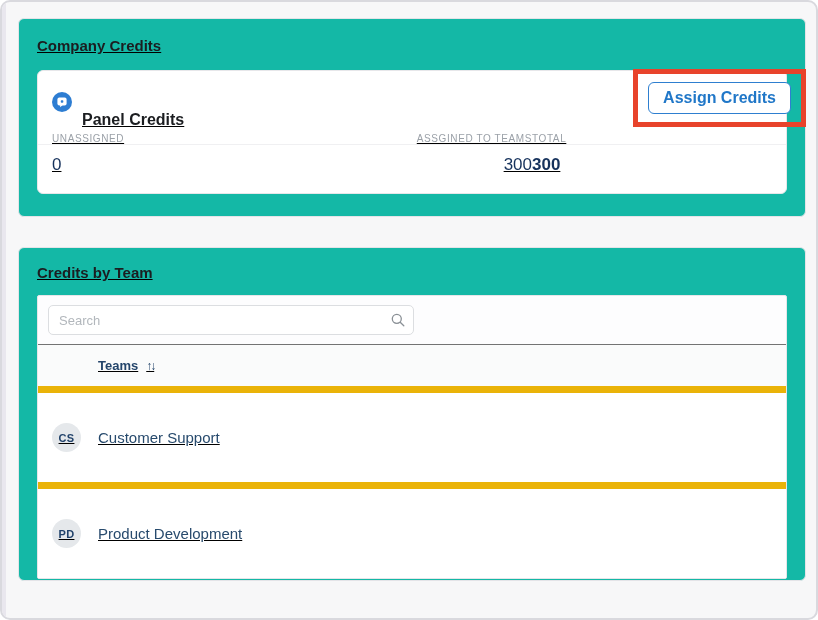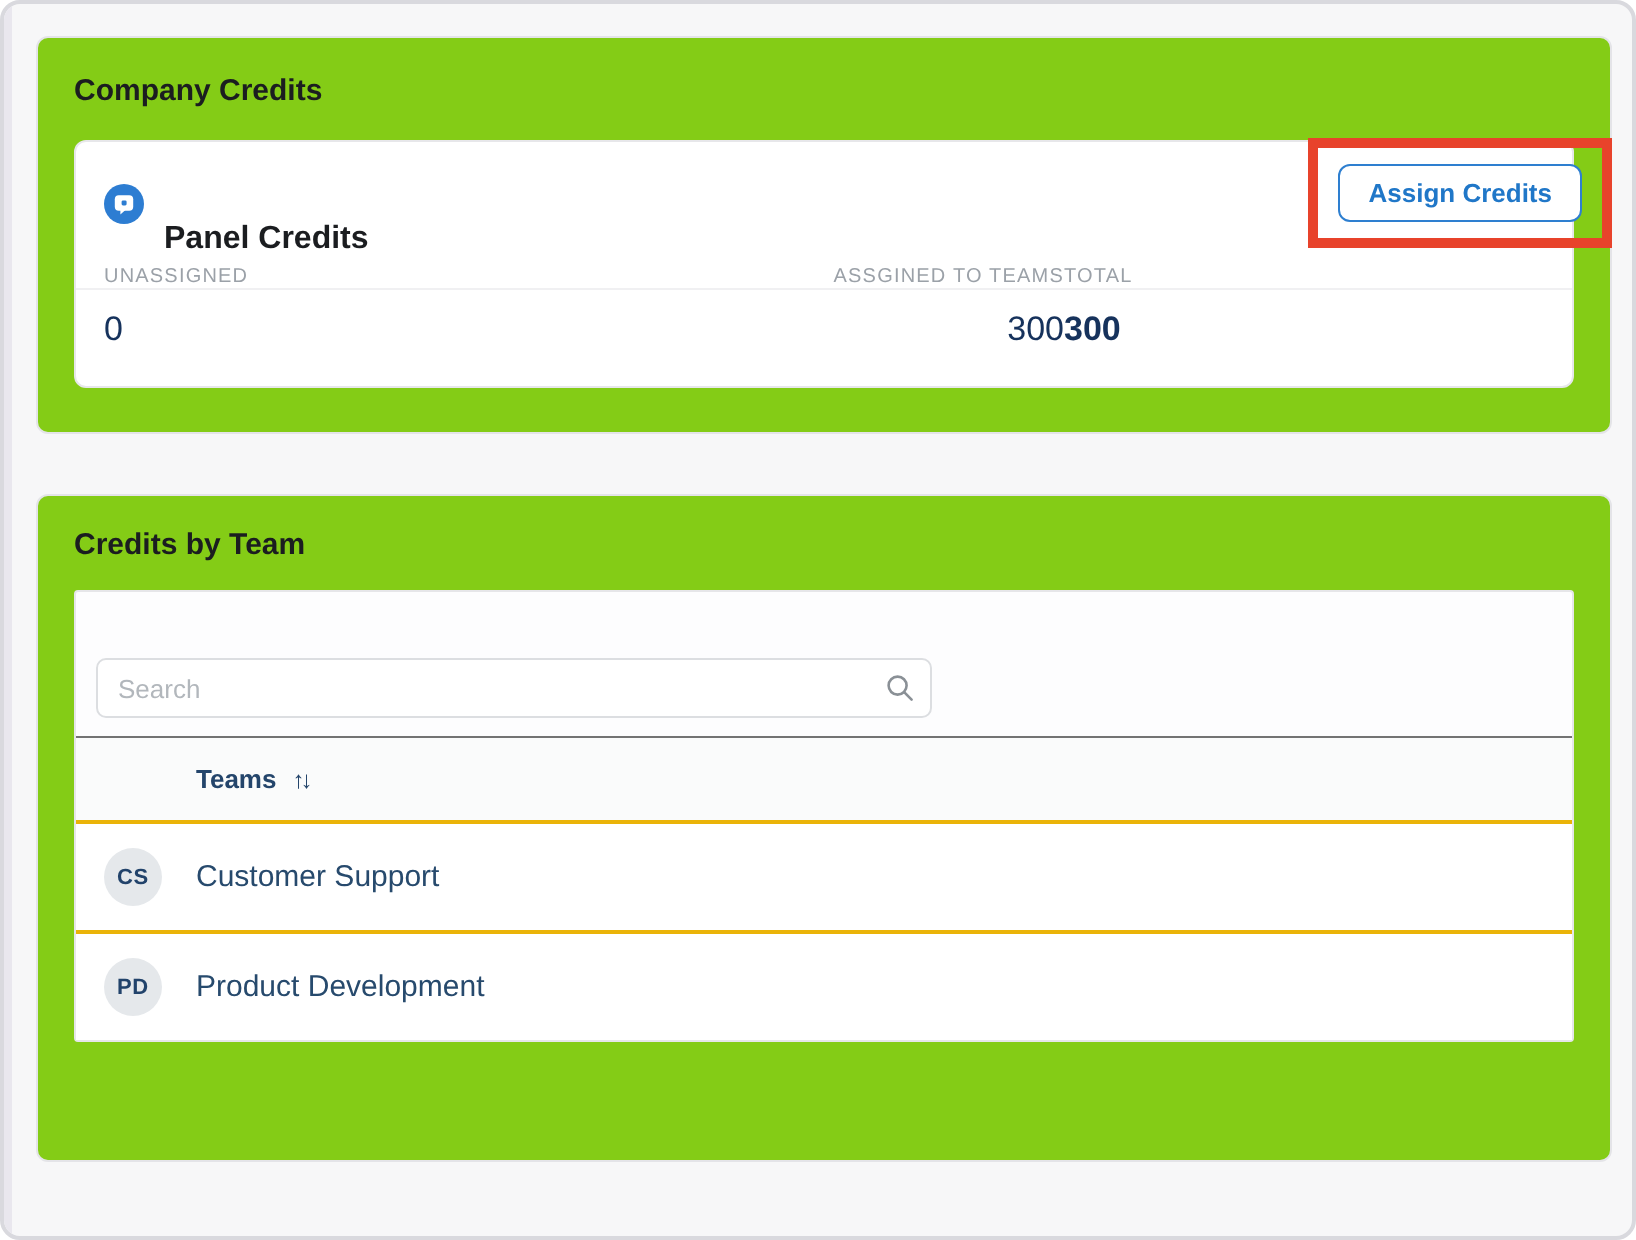--- a/index.html
+++ b/index.html
@@ -20,23 +20,24 @@
     background:#e9e7ee;
   }
   .content { padding:16px 10px 0 16px; }
 
   .page-title {
     font-size:15px; font-weight:bold; color:#1b1d20;
     margin:6px 0 16px 2px;
   }
 
   .card {
-    background:#84cc16;
+    background:#14b8a6;
     border:1px solid #e4e4e8;
     border-radius:6px;
+    text-decoration:underline;
   }
   .card.company { padding:18px 18px 22px; }
   .card.team    { margin-top:30px; padding:16px 18px 18px; height:334px; }
 
   .card-heading { font-size:15px; font-weight:bold; color:#1b1d20; }
 
   
   .panel-box {
     position:relative;
     margin-top:16px;
@@ -57,21 +58,21 @@
     padding:8px 10px;
     background:transparent;
   }
   .assign-btn {
     display:block;
     border:1.5px solid #2e7fd0;
     color:#2077c8;
     background:#ffffff;
     border-radius:6px;
     font-family:"Liberation Sans", sans-serif;
-    font-weight:bold; font-size:13px;
+    font-weight:bold; font-size:16px;
     padding:6px 14px;
     cursor:pointer;
     white-space:nowrap;
   }
 
   .labels-row {
     display:flex;
     padding:14px 14px 0;
     border-bottom:1px solid #f0f0f2;
   }
@@ -87,21 +88,21 @@
   .stat-value.bold { font-weight:bold; }
 
   
   .table {
     margin-top:14px;
     border:1px solid #e6e6e9;
     border-radius:2px;
     background:#fdfdfe;
   }
   .search-row { padding:9px 10px; }
-  .search-wrap { position:relative; width:418px;margin-top:24px; }
+  .search-wrap { position:relative; width:366px; }
   .search-input {
     width:100%; height:30px;
     border:1px solid #dcdee1; border-radius:5px;
     background:#fff;
     padding:0 32px 0 10px;
     font-family:"Liberation Sans", sans-serif;
     font-size:13px; color:#444;
     outline:none;
   }
   .search-input::placeholder { color:#b2b7bc; }
@@ -115,22 +116,22 @@
     border-top:1px solid #737373;
     background:#fafbfb;
     padding:13px 14px 13px 60px;
     cursor:pointer;
   }
   .th-label { font-size:13px; font-weight:bold; color:#24456b; }
   .sort-glyph { font-size:12px; color:#24456b; letter-spacing:-2px; }
 
   .row {
     display:flex; align-items:center; gap:17px;
-    padding:12px 14px;
-    border-top:2px solid #eab308;
+    padding:30px 14px;
+    border-top:7px solid #eab308;
     background:#ffffff;
     cursor:pointer;
   }
   .avatar {
     width:29px; height:29px; border-radius:50%;
     background:#e5e8eb;
     color:#22436b; font-size:11px; font-weight:bold;
     display:flex; align-items:center; justify-content:center;
     letter-spacing:.3px;
     flex-shrink:0;

